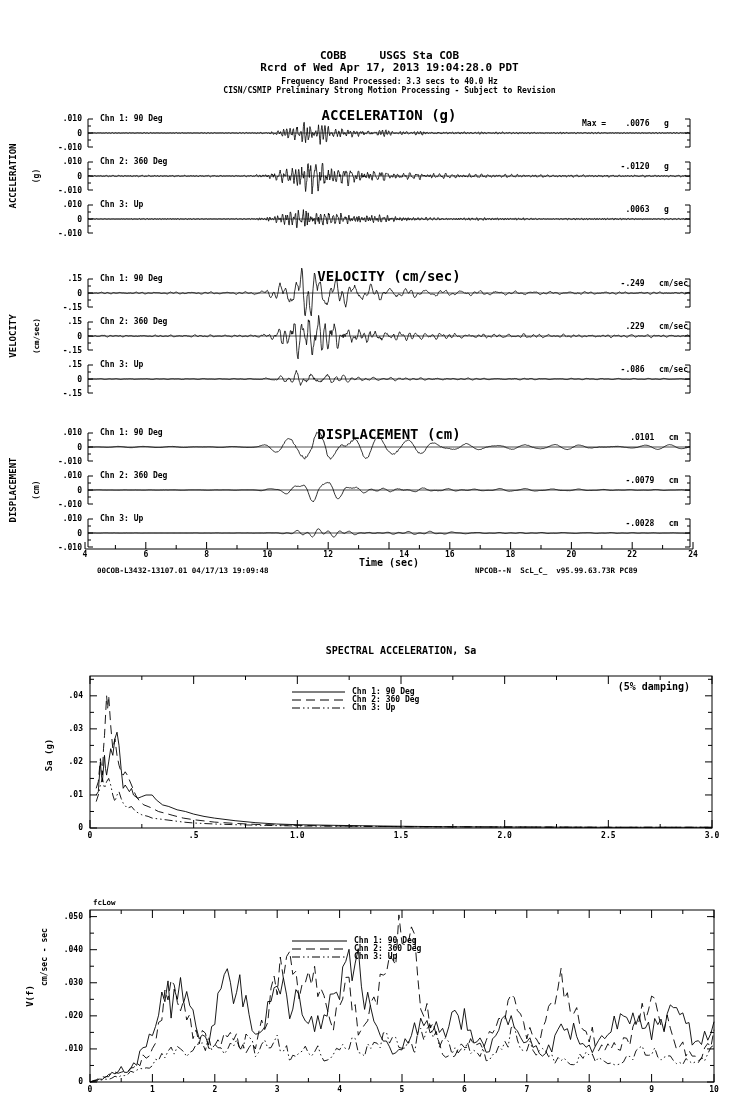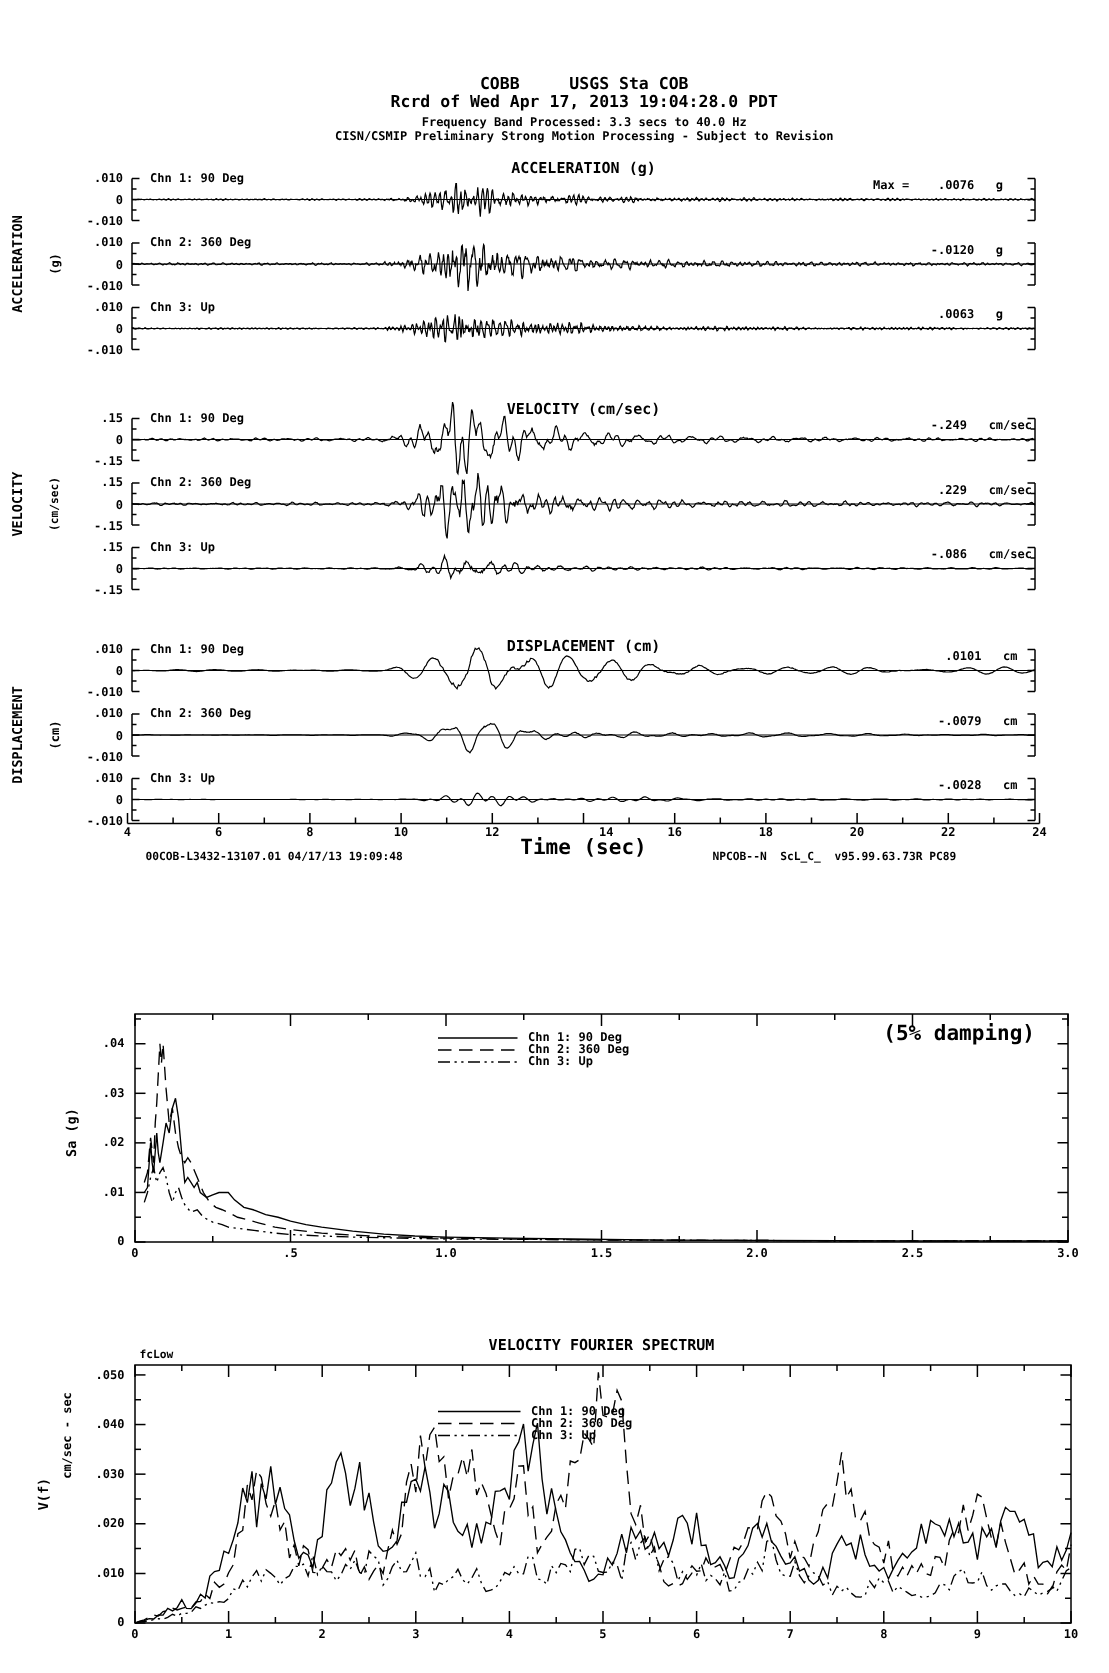--- a/index.html
+++ b/index.html
@@ -4,22 +4,22 @@
 <style>
   html,body{margin:0;padding:0;background:#fff}
   .page{position:relative;width:739px;height:1115px;background:#fff;
         font-family:"DejaVu Sans Mono",monospace;color:#000;overflow:hidden}
   .abs{position:absolute}
   .lab{font-weight:bold;line-height:1.15;white-space:nowrap;color:#000}
   .pre{white-space:pre}
   .ctr{text-align:center}
   .rt{text-align:right}
   .rotc{transform:translate(-50%,-50%) rotate(-90deg);transform-origin:center}
-  .f11{font-size:11px}.f10{font-size:10px}.f95{font-size:10px}.f9{font-size:9px}
-  .f85{font-size:14px}.f8{font-size:8px}.f75{font-size:7.5px}
+  .f11{font-size:11px}.f10{font-size:10px}.f95{font-size:14px}.f9{font-size:9px}
+  .f85{font-size:10px}.f8{font-size:8px}.f75{font-size:7.5px}
   svg{position:absolute;left:0;top:0}
 </style>
 </head>
 <body>
 
 <div class="page" id="page">
   <svg id="plot-svg" width="739" height="1115" viewBox="0 0 739 1115">
       <line x1="88" y1="119" x2="88" y2="147" stroke="#000" stroke-width="1"></line>
       <line x1="690" y1="119" x2="690" y2="147" stroke="#000" stroke-width="1"></line>
       <line x1="88" y1="119" x2="93" y2="119" stroke="#000" stroke-width="1"></line>
@@ -307,24 +307,24 @@
   <div class="abs lab f8 rotc" style="left:37px;top:176px">(g)</div>
   <div class="abs lab f9 rotc" style="left:13px;top:336px">VELOCITY</div>
   <div class="abs lab f75 rotc" style="left:37px;top:336px">(cm/sec)</div>
   <div class="abs lab f9 rotc" style="left:13px;top:490px">DISPLACEMENT</div>
   <div class="abs lab f8 rotc" style="left:37px;top:490px">(cm)</div>
 
   <div class="abs lab f85 ctr" style="left:85px;top:557px;width:608px">Time (sec)</div>
   <div class="abs lab f75 pre" style="left:97px;top:567px">00COB-L3432-13107.01 04/17/13 19:09:48</div>
   <div class="abs lab f75 pre" style="left:475px;top:567px">NPCOB--N  ScL_C_  v95.99.63.73R PC89</div>
 
+  <div class="abs lab f10 ctr" style="left:90px;top:645px;width:622px">SPECTRAL ACCELERATION, Sa</div>
   <div class="abs lab f85 rt" style="right:49px;top:681px;width:120px">(5% damping)</div>
   <div class="abs lab f9 rotc" style="left:49px;top:755px">Sa (g)</div>
 
-  <div class="abs lab f10 ctr" style="left:90px;top:892px;width:622px">VELOCITY FOURIER SPECTRUM</div>
   <div class="abs lab f75" style="left:93px;top:899px">fcLow</div>
   <div class="abs lab f8 rotc" style="left:45px;top:957px">cm/sec - sec</div>
   <div class="abs lab f9 rotc" style="left:30px;top:996px">V(f)</div>
 <div class="abs lab f8" style="right: 657px; top: 114px; width: 40px; text-align: right;">.010</div>
     <div class="abs lab f8" style="right: 657px; top: 129px; width: 40px; text-align: right;">0</div>
     <div class="abs lab f8" style="right: 657px; top: 143px; width: 40px; text-align: right;">-.010</div>
     <div class="abs lab f8" style="left: 100px; top: 114px;">Chn 1: 90 Deg</div>
     <div class="abs lab f8 pre" style="right: 51px; top: 119px; text-align: left; margin-left: 12px;">Max =    .0076   g    </div>
     <div class="abs lab f8" style="right: 657px; top: 157px; width: 40px; text-align: right;">.010</div>
     <div class="abs lab f8" style="right: 657px; top: 172px; width: 40px; text-align: right;">0</div>

